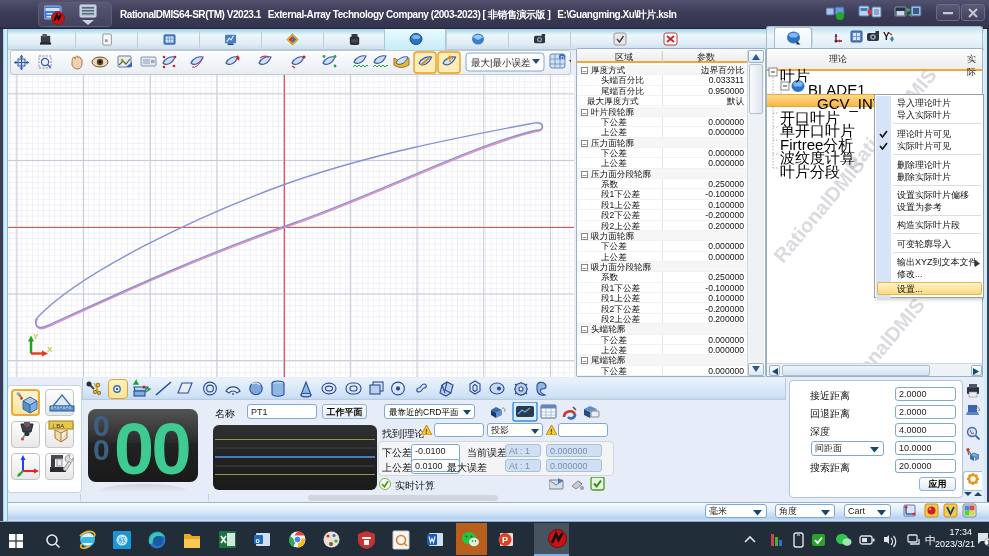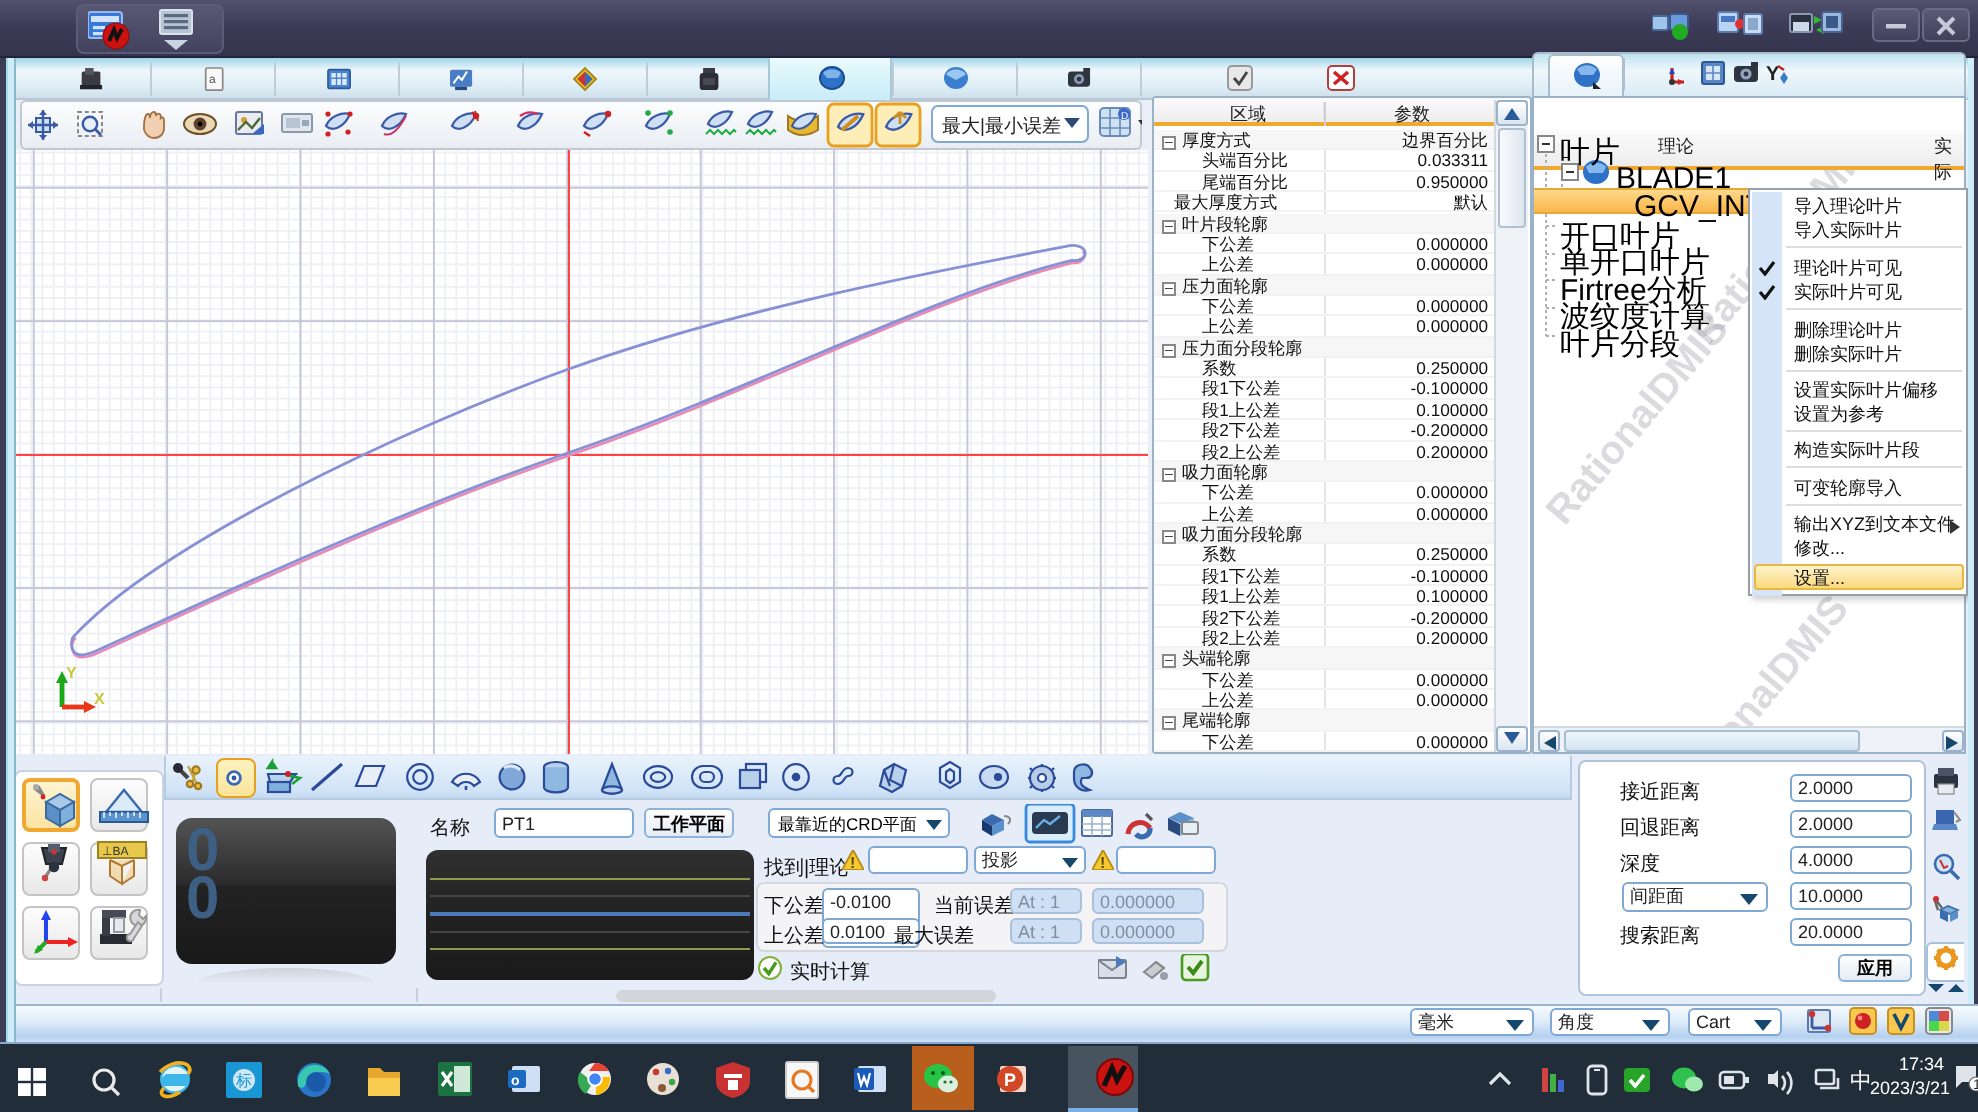--- a/index.html
+++ b/index.html
@@ -32,21 +32,21 @@
 
 #ppanel{left:576px;top:48px;width:190px;height:329px;background:#fff;border:1px solid #9ab2c8;border-radius:2px}
 .phead{position:absolute;left:0;top:0;width:171px;height:14px;background:linear-gradient(#fbfbfb,#ededed);border-bottom:2px solid #f0a830;color:#222;font-size:9px}
 .prow{position:absolute;left:0;width:171px;height:10.37px;font-size:8.6px;color:#111;line-height:10.4px;white-space:nowrap;border-bottom:1px solid #f2f2f2}
 .prow .v{position:absolute;right:4px;top:0}
 .prow.g{background:#f6f6f6}
 .pexp{display:inline-block;width:7px;height:7px;border:1px solid #888;background:#fff;font-size:7px;line-height:5px;text-align:center;vertical-align:0px;margin-right:3px;color:#333}
 #pscroll{position:absolute;right:1px;top:1px;width:17px;height:326px;background:#eef2f6;border-left:1px solid #d0d8e0}
 
 #rpanel{left:766px;top:48px;width:217px;height:329px;background:#fff;border:1px solid #9ab2c8;overflow:hidden}
-.rhead{position:absolute;left:0;top:16px;width:100%;height:20px;background:linear-gradient(#fbfbfb,#ededed);border-bottom:2px solid #f0a830;color:#222;font-size:9px}
+.rhead{position:absolute;left:0;top:2px;width:100%;height:20px;background:linear-gradient(#fbfbfb,#ededed);border-bottom:2px solid #f0a830;color:#222;font-size:9px}
 .trow{position:absolute;font-size:15px;color:#000;white-space:nowrap}
 .wm{position:absolute;color:rgba(160,160,170,.38);font-size:20px;font-weight:bold;transform:rotate(-50deg);white-space:nowrap}
 
 #menu{left:874px;top:94px;width:110px;height:204px;background:#fff;border:1px solid #979fa8;box-shadow:2px 2px 3px rgba(0,0,0,.18);z-index:50}
 #menu .gut{position:absolute;left:1px;top:1px;width:15px;height:202px;background:#d5e5f7}
 .mi{position:absolute;left:22px;font-size:9px;color:#111;white-space:nowrap;line-height:12px}
 .msep{position:absolute;left:18px;width:88px;height:1px;background:#dcdcdc}
 
 #bottom{left:0;top:377px;width:989px;height:125px;background:#e7edf8}
 #lbtns{left:7px;top:385px;width:75px;height:108px;background:#fff;border:1px solid #c8d4e2;border-radius:4px}
@@ -75,20 +75,21 @@
     <rect x="2.5" y="9" width="6" height="1.6" fill="#cfe2ff"></rect>
       <rect x="2.5" y="12" width="5" height="1.6" fill="#cfe2ff"></rect>
     <circle cx="14" cy="14" r="6.5" fill="#cc1111" stroke="#881111" stroke-width=".6"></circle>
     <path d="M10.5 16.5 L13 11 L14.5 15 L17 10.5" stroke="#111" stroke-width="2" fill="none"></path>
     <rect x="36" y="1" width="16" height="12" rx="1" fill="#b8c4d4" stroke="#d8e2ee" stroke-width="1"></rect>
     <rect x="38" y="3" width="12" height="1.6" fill="#5a6a80"></rect>
       <rect x="38" y="6" width="12" height="1.6" fill="#5a6a80"></rect>
       <rect x="38" y="9" width="12" height="1.6" fill="#5a6a80"></rect>
     <path d="M38 16 L50 16 L44 21 Z" fill="#c8d2e0"></path>
   </svg>
+  <div class="abs" id="tbtitle">RationalDMIS64-SR(TM) V2023.1&nbsp;&nbsp; External-Array Technology Company (2003-2023) [ 非销售演示版 ]&nbsp;&nbsp; E:\Guangming.Xu\叶片.ksln</div>
   <svg class="abs" style="left:826px;top:5px" width="100" height="18">
     <rect x="0" y="3" width="8" height="7" rx="1" fill="#9fc4ee" stroke="#4a6a9a"></rect>
     <rect x="9" y="2" width="9" height="8" rx="1" fill="#6a9ade" stroke="#3a5a8a"></rect>
     <circle cx="14" cy="11" r="4" fill="#22aa22"></circle>
     <rect x="33" y="1" width="10" height="10" rx="1" fill="#b9d4f4" stroke="#5a7aaa"></rect>
     <rect x="34.5" y="3" width="7" height="3" fill="#4a78c0"></rect>
     <circle cx="44" cy="7" r="2.5" fill="#e03030"></circle>
     <rect x="46" y="2" width="9" height="10" rx="1" fill="#c9ddf6" stroke="#5a7aaa"></rect>
     <rect x="48" y="4" width="5" height="6" fill="#8aa8cc"></rect>
     <rect x="69" y="2" width="11" height="9" rx="1" fill="#2a3140" stroke="#8a98b0"></rect>
@@ -584,20 +585,21 @@
     <g transform="translate(432,4)">
         <circle cx="7" cy="7" r="6" fill="#b8cce8"></circle>
         <circle cx="7" cy="7" r="2" fill="#fff"></circle>
         <path d="M7 1 v-1 M12 3 l1-1 M13 7 h1 M12 11 l1 1 M7 13 v1 M2 11 l-1 1 M1 7 h-1 M2 3 l-1-1" stroke-width="1.2"></path>
       </g>
     <path d="M455 8 c0 -4 6 -5 8 -2 c2 2 1 5 -2 5 l-2 0 c-2 4 2 5 4 6 c-4 1 -8 -1 -8 -6 z" fill="#8fb8e0"></path>
   </svg>
   <div class="abs" id="disp1"></div>
   <div class="abs" style="left:88px;top:409px;width:110px;height:34px;background:linear-gradient(rgba(255,255,255,.13),rgba(255,255,255,.03));border-radius:8px 8px 0 0"></div>
   <div class="abs" style="left:93px;top:414px;color:#3d5f83;font-size:30px;font-weight:bold;line-height:24px;letter-spacing:0;font-family:'Liberation Sans'">0<br>0</div>
+  <div class="abs" style="left:114px;top:408px;color:#3ecb92;font-size:72px;font-weight:bold;letter-spacing:-2.5px;font-family:'Liberation Sans'">00</div>
   <div class="abs" style="left:98px;top:484px;width:90px;height:8px;background:linear-gradient(#c8cdd6,#e7edf8);border-radius:50%/100% 100% 0 0;opacity:.8"></div>
   <div class="abs" id="disp2"></div>
   <svg class="abs" style="left:213px;top:425px" width="164" height="65">
     <rect x="0" y="0" width="164" height="65" rx="6" fill="none"></rect>
     <path d="M2 14.5 H162" stroke="#8f9a50" stroke-width="1"></path>
     <path d="M2 23 H162 M2 41 H162" stroke="#454545" stroke-width="1"></path>
     <path d="M2 32 H162" stroke="#4a7ab8" stroke-width="2"></path>
     <path d="M2 49.5 H162" stroke="#8f9a50" stroke-width="1"></path>
   </svg>
   <div class="abs lbl" style="left:215px;top:407px">名称</div>

